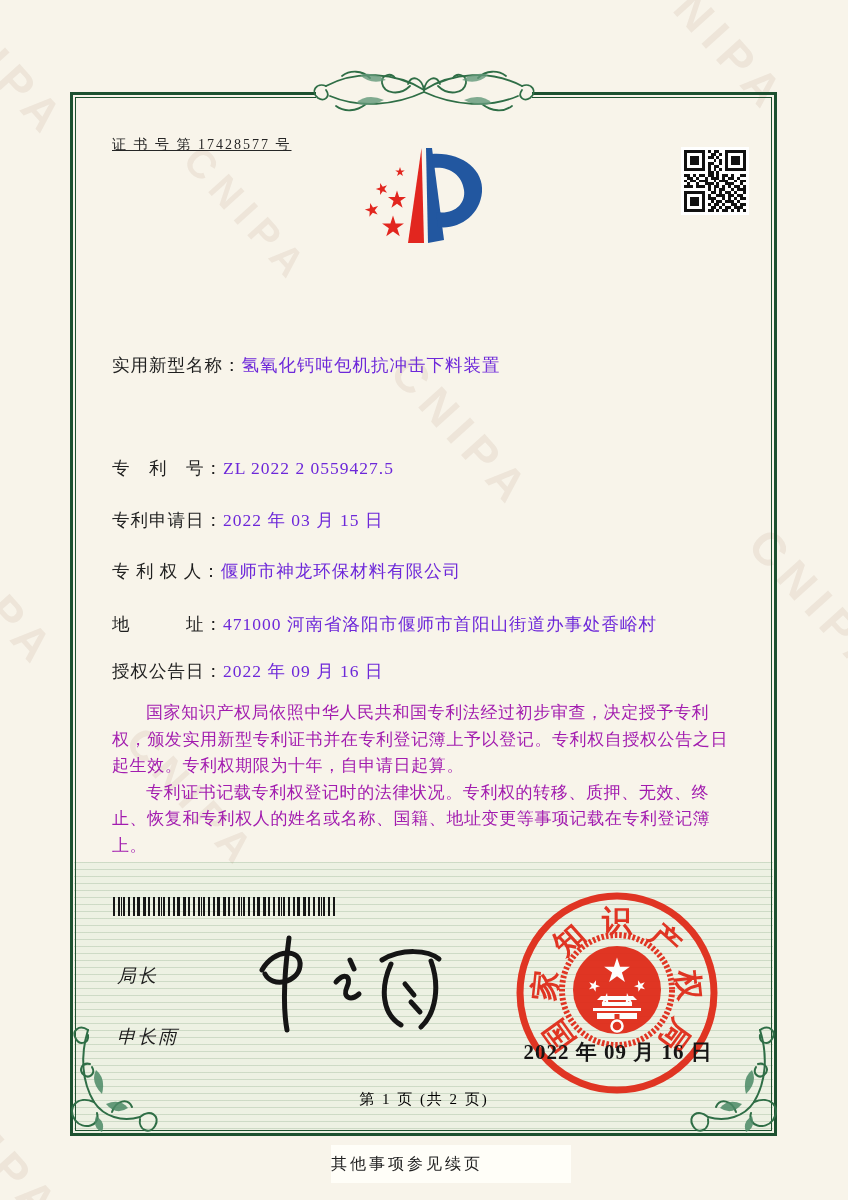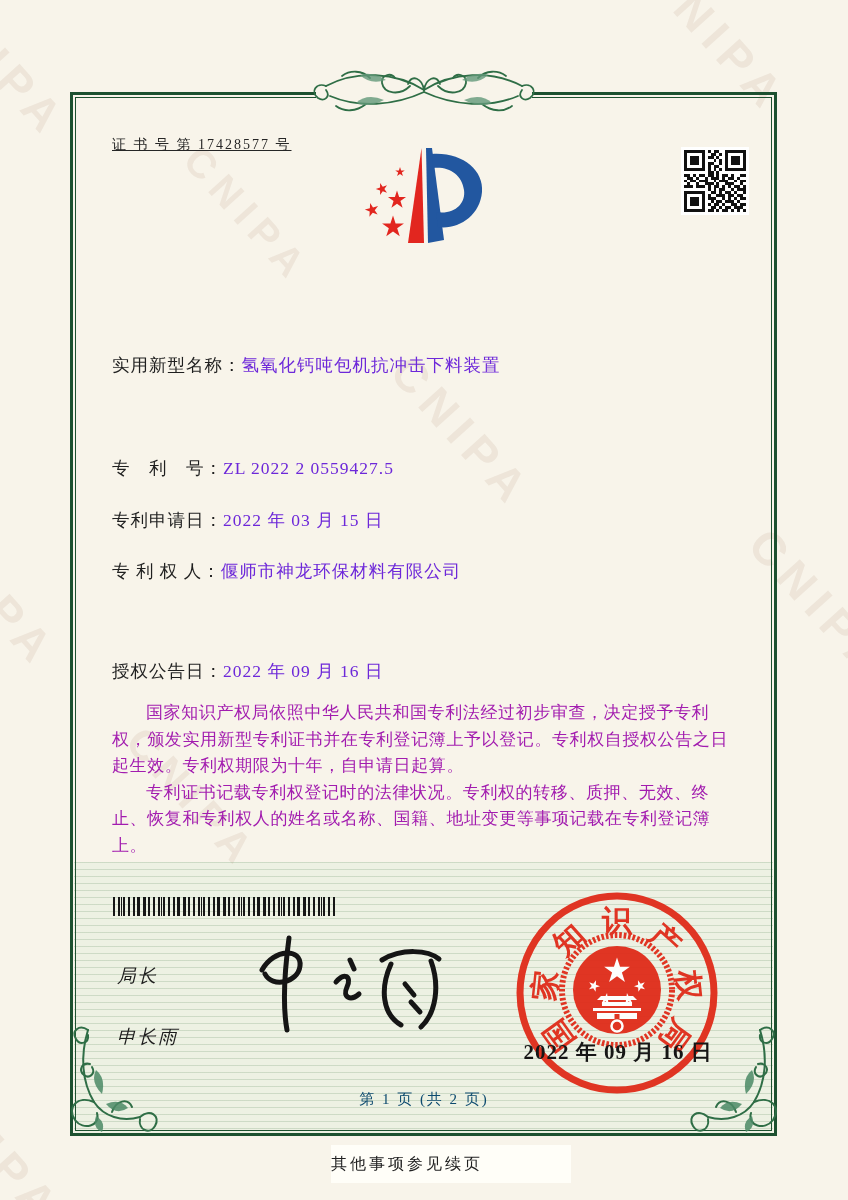--- a/index.html
+++ b/index.html
@@ -47,21 +47,21 @@
 
   .sig-label{position:absolute;left:117px;font-size:18.5px;z-index:4;
              font-family:"Liberation Sans","DejaVu Sans",sans-serif;color:#1c1c1c;letter-spacing:2px;font-style:italic;}
   .signature{position:absolute;left:232px;top:928px;width:225px;height:115px;z-index:4;}
 
   .seal{position:absolute;left:500px;top:876px;width:234px;height:234px;z-index:5;opacity:0.94;}
   .seal-date{position:absolute;left:503px;top:1038px;width:230px;text-align:center;z-index:6;
              font-size:21px;font-weight:600;letter-spacing:1px;color:#161616;}
 
   .page-no{position:absolute;left:0;right:0;top:1090px;text-align:center;font-size:15px;
-           letter-spacing:2px;z-index:6;color:#0c4a6e;}
+           letter-spacing:2px;z-index:6;color:#000000;}
 
   .cont-strip{position:absolute;left:331px;top:1145px;width:240px;height:38px;background:#fffef8;
               z-index:4;text-align:left;line-height:38px;font-size:16px;letter-spacing:3px;color:#222;}
 
   .orn-top{position:absolute;left:300px;top:64px;width:248px;height:52px;z-index:3;}
   .orn-corner{position:absolute;width:100px;height:112px;z-index:3;}
   .orn-corner.left{left:60px;top:1024px;}
   .orn-corner.right{left:688px;top:1024px;transform:scaleX(-1);}
 </style>
 </head>
@@ -430,20 +430,23 @@
   </div>
   <div class="frow" style="top:456px">
     <span class="flabel">专　利　号：</span><span class="fvalue">ZL 2022 2 0559427.5</span>
   </div>
   <div class="frow" style="top:508px">
     <span class="flabel">专利申请日：</span><span class="fvalue">2022 年 03 月 15 日</span>
   </div>
   <div class="frow" style="top:559px">
     <span class="flabel">专 利 权 人：</span><span class="fvalue">偃师市神龙环保材料有限公司</span>
   </div>
+  <div class="frow" style="top:612px">
+    <span class="flabel">地　　　址：</span><span class="fvalue">471000 河南省洛阳市偃师市首阳山街道办事处香峪村</span>
+  </div>
   <div class="frow" style="top:659px">
     <span class="flabel">授权公告日：</span><span class="fvalue">2022 年 09 月 16 日</span>
   </div>
 
   <div class="paras">
     <p>国家知识产权局依照中华人民共和国专利法经过初步审查，决定授予专利权，颁发实用新型专利证书并在专利登记簿上予以登记。专利权自授权公告之日起生效。专利权期限为十年，自申请日起算。</p>
     <p>专利证书记载专利权登记时的法律状况。专利权的转移、质押、无效、终止、恢复和专利权人的姓名或名称、国籍、地址变更等事项记载在专利登记簿上。</p>
   </div>
 
   <div class="barcode"></div>

